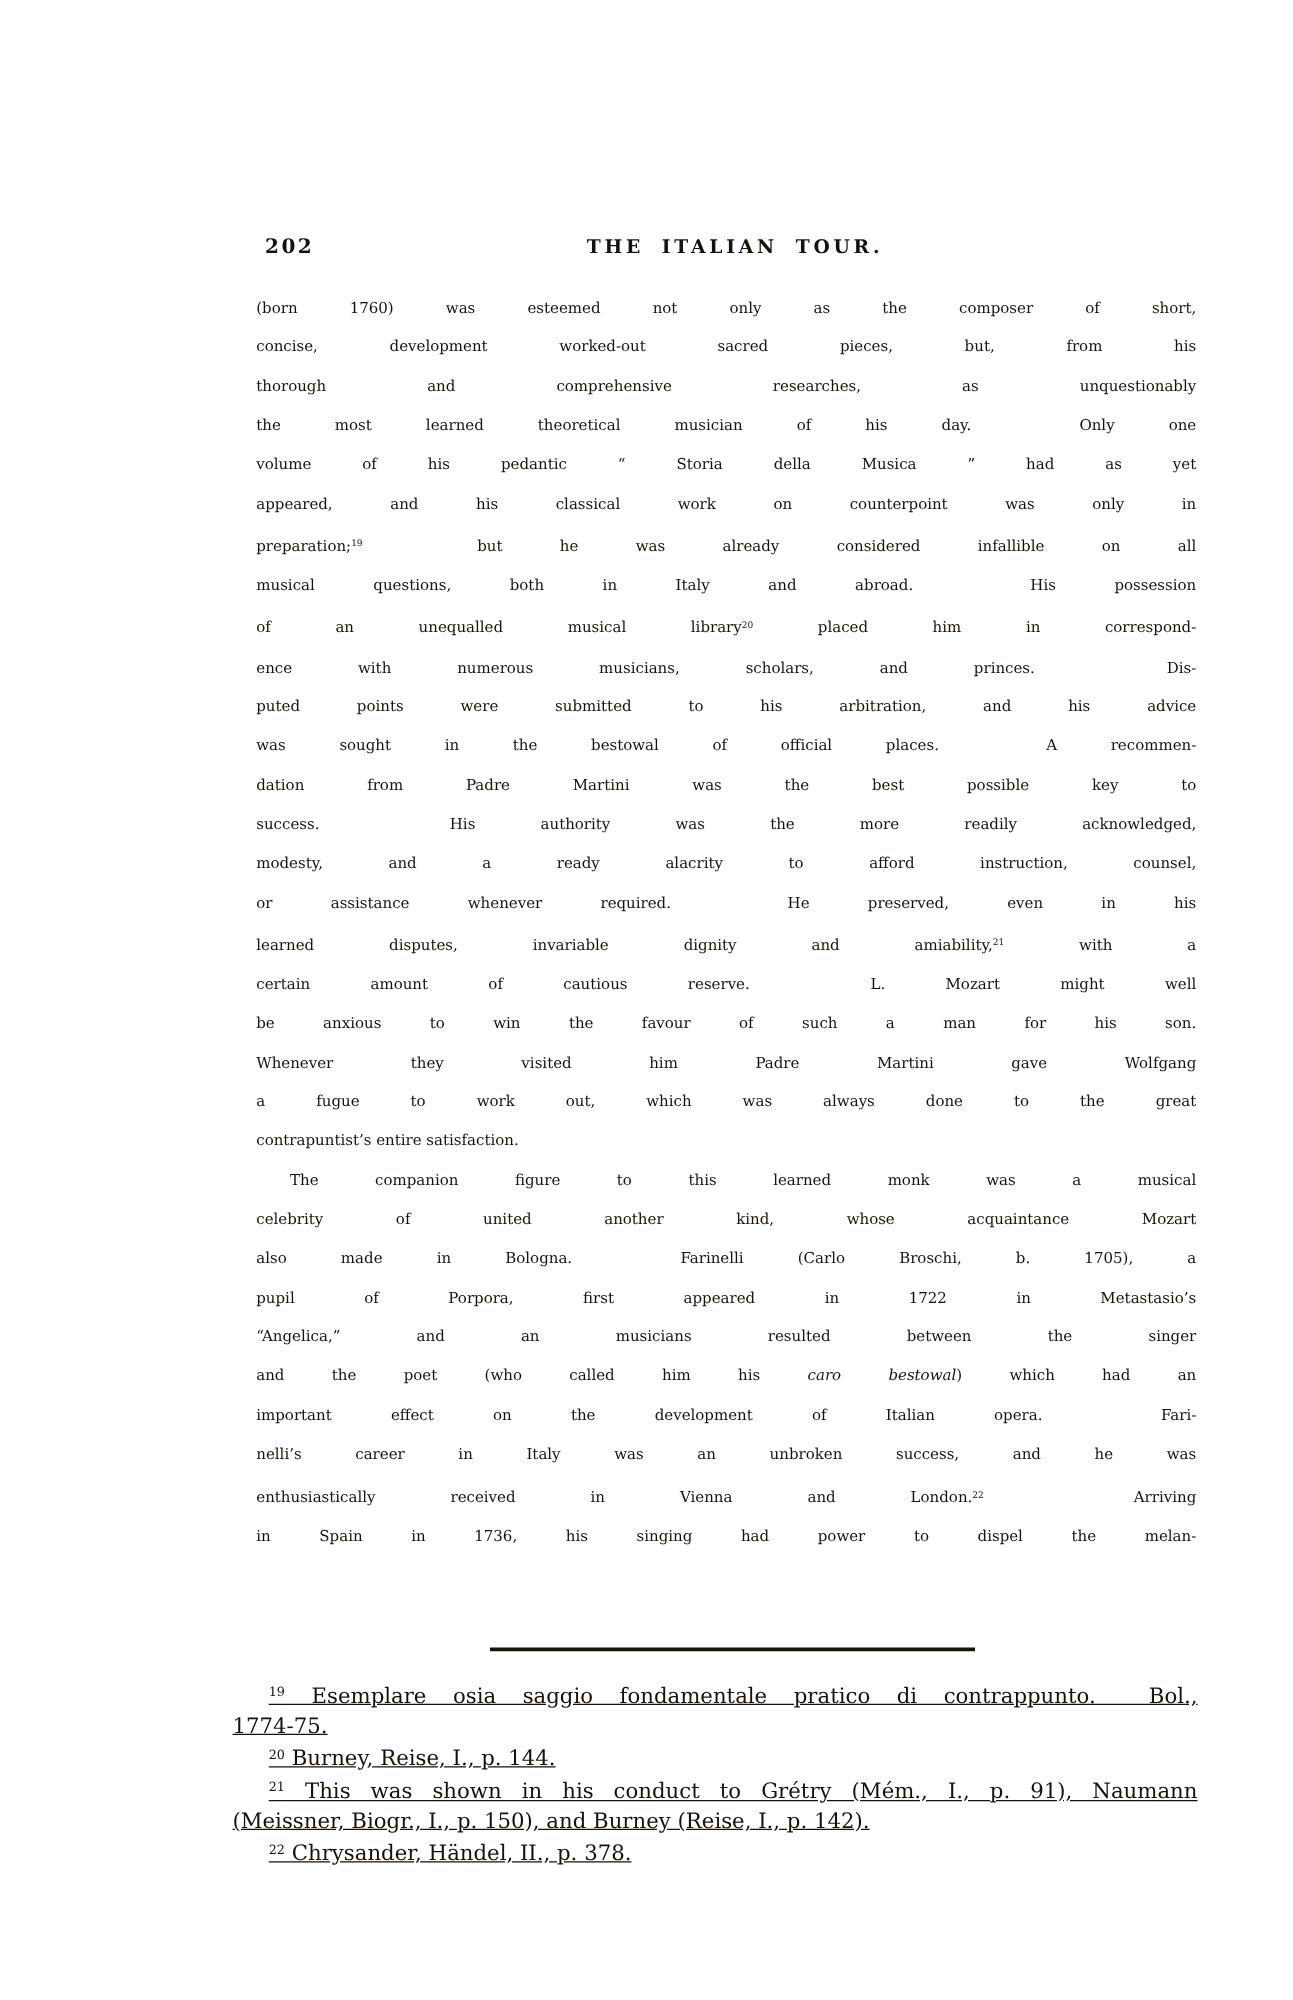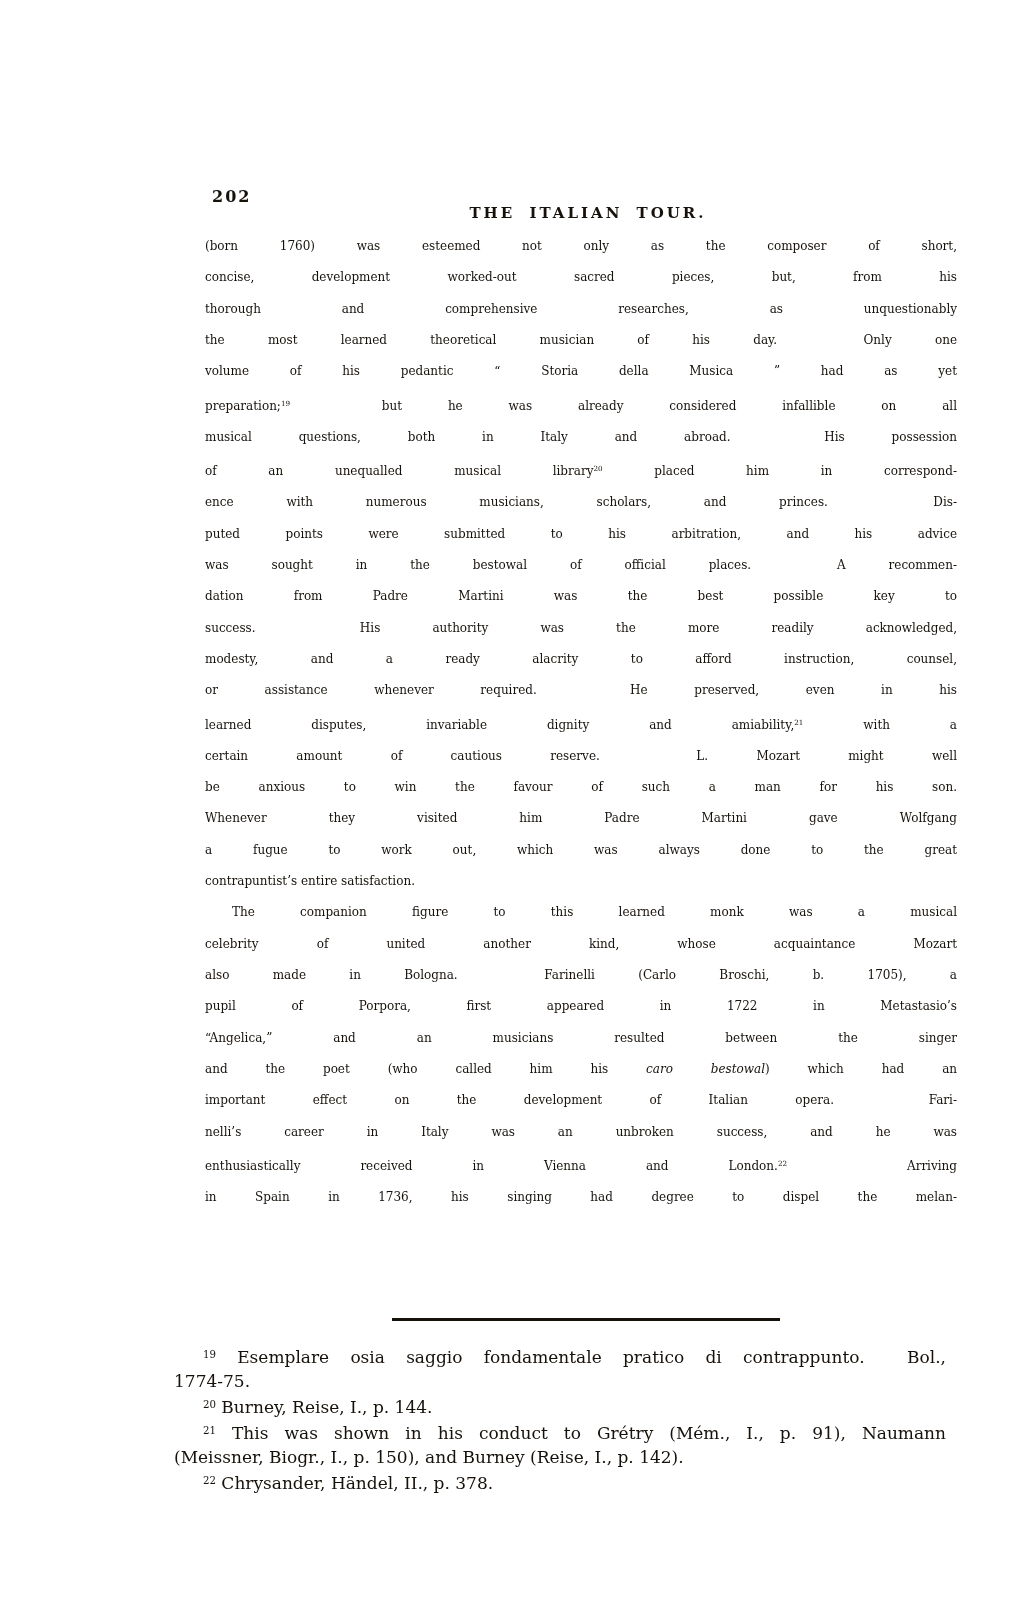--- a/index.html
+++ b/index.html
@@ -17,21 +17,21 @@
   
   .header {
     position:absolute; top:187px; left:205px; width:752px; height:20px;
     font-weight:700; font-size:15px;
   }
   .pagenum {
     position:absolute; left:7px; top:0;
     letter-spacing:2px; font-size:16px;
   }
   .runtitle {
-    position:absolute; left:50%; top:17px; transform:translateX(-50%);
+    position:absolute; left:50%; top:1px; transform:translateX(-50%);
     margin-left:7px; letter-spacing:3px; word-spacing:6px; white-space:nowrap;
   }
 
   
   .bodytext {
     position:absolute; top:231px; left:205px; width:752px;
     font-size:12px; line-height:31.35px;
   }
   .line {
     text-align:justify;
@@ -52,42 +52,43 @@
   .it { font-style:italic; }
 
   
   .rule {
     position:absolute; top:1318px; left:392px; width:388px; height:3px;
     background:var(--ink);
   }
 
   
   .footnotes {
-    position:absolute; top:1343px; left:174px; width:772px;
-    font-size:17px; line-height:23.2px;
+    position:absolute; top:1343px; left:186px; width:772px;
+    font-size:17px; line-height:23.2px;text-decoration:underline;
   }
   .footnotes .para.indent > .line:first-child { text-indent:29px; }
 </style>
 </head>
 <body>
 
 <div class="page">
 
   <div class="header">
     <span class="pagenum">202</span>
     <span class="runtitle">THE ITALIAN TOUR.</span>
   </div>
 
   <div class="bodytext" id="body-text">
       <div class="para">
         <div class="line">(born 1760) was esteemed not only as the composer of short,</div>
         <div class="line">concise, development worked-out sacred pieces, but, from his</div>
         <div class="line">thorough and comprehensive researches, as unquestionably</div>
         <div class="line">the most learned theoretical musician of his day.&nbsp; Only one</div>
         <div class="line">volume of his pedantic “ Storia della Musica ” had as yet</div>
+        <div class="line">appeared, and his classical work on counterpoint was only in</div>
         <div class="line">preparation;<span class="sup">19</span>&nbsp; but he was already considered infallible on all</div>
         <div class="line">musical questions, both in Italy and abroad.&nbsp; His possession</div>
         <div class="line">of an unequalled musical library<span class="sup">20</span> placed him in correspond-</div>
         <div class="line">ence with numerous musicians, scholars, and princes.&nbsp; Dis-</div>
         <div class="line">puted points were submitted to his arbitration, and his advice</div>
         <div class="line">was sought in the bestowal of official places.&nbsp; A recommen-</div>
         <div class="line">dation from Padre Martini was the best possible key to</div>
         <div class="line">success.&nbsp; His authority was the more readily acknowledged,</div>
         <div class="line">modesty, and a ready alacrity to afford instruction, counsel,</div>
         <div class="line">or assistance whenever required.&nbsp; He preserved, even in his</div>
@@ -101,21 +102,21 @@
       <div class="para indent">
         <div class="line">The companion figure to this learned monk was a musical</div>
         <div class="line">celebrity of united another kind, whose acquaintance Mozart</div>
         <div class="line">also made in Bologna.&nbsp; Farinelli (Carlo Broschi, b. 1705), a</div>
         <div class="line">pupil of Porpora, first appeared in 1722 in Metastasio’s</div>
         <div class="line">“Angelica,” and an musicians resulted between the singer</div>
         <div class="line">and the poet (who called him his <span class="it">caro bestowal</span>) which had an</div>
         <div class="line">important effect on the development of Italian opera.&nbsp; Fari-</div>
         <div class="line">nelli’s career in Italy was an unbroken success, and he was</div>
         <div class="line">enthusiastically received in Vienna and London.<span class="sup">22</span>&nbsp; Arriving</div>
-        <div class="line">in Spain in 1736, his singing had degree to dispel the melan-</div>
+        <div class="line">in Spain in 1736, his singing had power to dispel the melan-</div>
       </div>
     </div>
 
   <div class="rule"></div>
 
   <div class="footnotes" id="footnotes">
       <div class="para indent">
         <div class="line"><span class="sup">19</span> Esemplare osia saggio fondamentale pratico di contrappunto.&nbsp; Bol.,</div>
         <div class="line l">1774-75.</div>
       </div>

